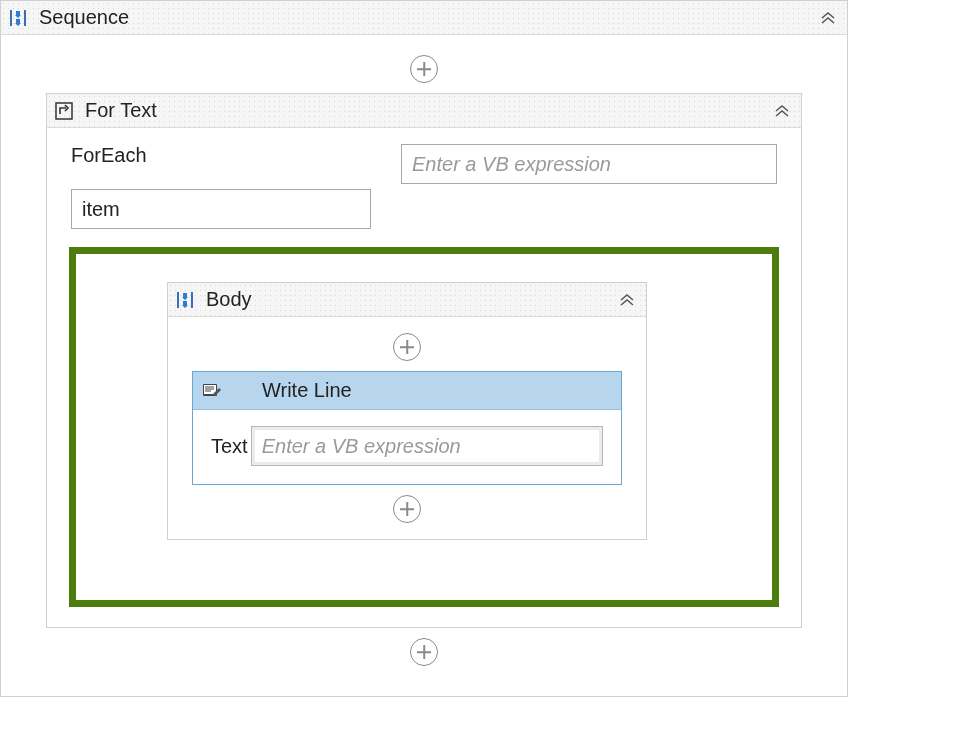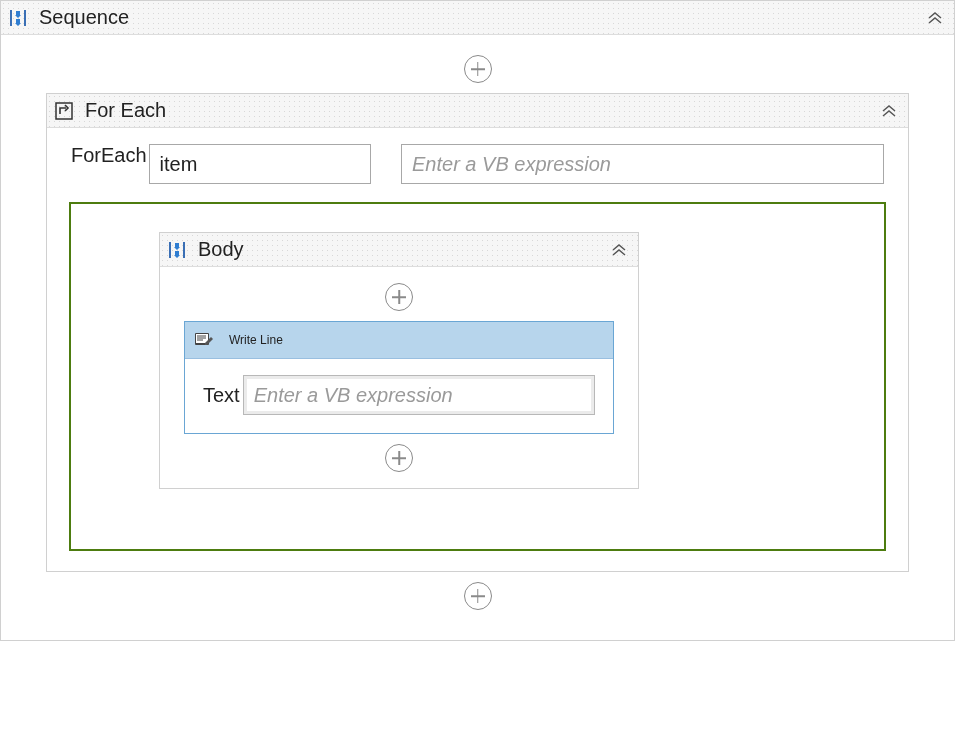--- a/index.html
+++ b/index.html
@@ -44,21 +44,21 @@
   }
   .activity-body {
     padding: 8px 12px 14px 12px;
     display: flex;
     flex-direction: column;
     align-items: stretch;
   }
 
   
   .sequence-outer {
-    width: 955px;
+    width: 848px;
     margin: 0;
   }
   .sequence-outer > .activity-body {
     padding: 10px 45px 20px 45px;
     align-items: center;
   }
 
   
   .add-slot {
     display: flex;
@@ -93,22 +93,22 @@
   .foreach > .activity-body {
     padding: 16px 18px 20px 18px;
   }
   .foreach-row {
     display: flex;
     gap: 30px;
     padding: 0 6px 18px 6px;
   }
   .foreach-col {
     display: flex;
-    flex-direction: row;
-    gap: 2px;
+    flex-direction: column;
+    gap: 22px;
   }
   .foreach-col.left { width: 300px; }
   .foreach-col.right { flex: 1; }
   .field-label {
     font-size: 20px;
     color: #222;
   }
   .textbox {
     border: 1px solid #a8a8a8;
     height: 40px;
@@ -118,25 +118,25 @@
     color: #222;
     background: #fff;
     width: 100%;
   }
   .textbox::placeholder {
     color: #9a9a9a;
     font-style: italic;
   }
 
   .foreach-inner {
-    border: 2px solid #4d7c0f;
-    padding: 28px 125px 60px 88px;
+    border: 7px solid #4d7c0f;
+    padding: 28px 125px 60px 112px;
     display: flex;
     flex-direction: column;
-    align-items: flex-start;
+    align-items: flex-end;
     background: #fff;
     margin: 0 4px;
   }
 
   
   .body-seq {
     width: 480px;
   }
   .body-seq > .activity-body {
     padding: 6px 25px 6px 25px;
@@ -148,21 +148,22 @@
     width: 430px;
     border: 1px solid #6aa6d4;
   }
   .writeline .activity-header {
     background: #b7d5ec;
     border-bottom: 1px solid #99bfe0;
     padding: 7px 10px 7px 8px;
     gap: 14px;
   }
   .writeline .activity-header .activity-title {
-    font-size: 12px;
+    font-size: 20px;
+    margin-left: 25px;
   }
   .writeline-body {
     padding: 16px 18px 18px 18px;
     display: flex;
     align-items: center;
     gap: 3px;
     background: #fff;
   }
   .wl-label {
     font-size: 20px;
@@ -222,21 +223,21 @@
 
     <div class="activity foreach">
       <div class="activity-header dotted-bg">
         <span class="icon">
           <svg width="22" height="22" viewBox="0 0 22 22">
             <rect x="3" y="3" width="16" height="16" fill="none" stroke="#333" stroke-width="1.5"></rect>
             <path d="M7 14 L7 8 L13 8" stroke="#333" stroke-width="1.6" fill="none"></path>
             <path d="M12 5 L15 8 L12 11" stroke="#333" stroke-width="1.6" fill="none"></path>
           </svg>
         </span>
-        <span class="activity-title">For Each</span>
+        <span class="activity-title">For Text</span>
         <span class="collapse-caret">
           <svg width="18" height="18" viewBox="0 0 18 18">
             <path d="M3 9 L9 4 L15 9" stroke="#555" stroke-width="1.5" fill="none"></path>
             <path d="M3 14 L9 9 L15 14" stroke="#555" stroke-width="1.5" fill="none"></path>
           </svg>
         </span>
       </div>
       <div class="activity-body">
         <div class="foreach-row">
           <div class="foreach-col left">

